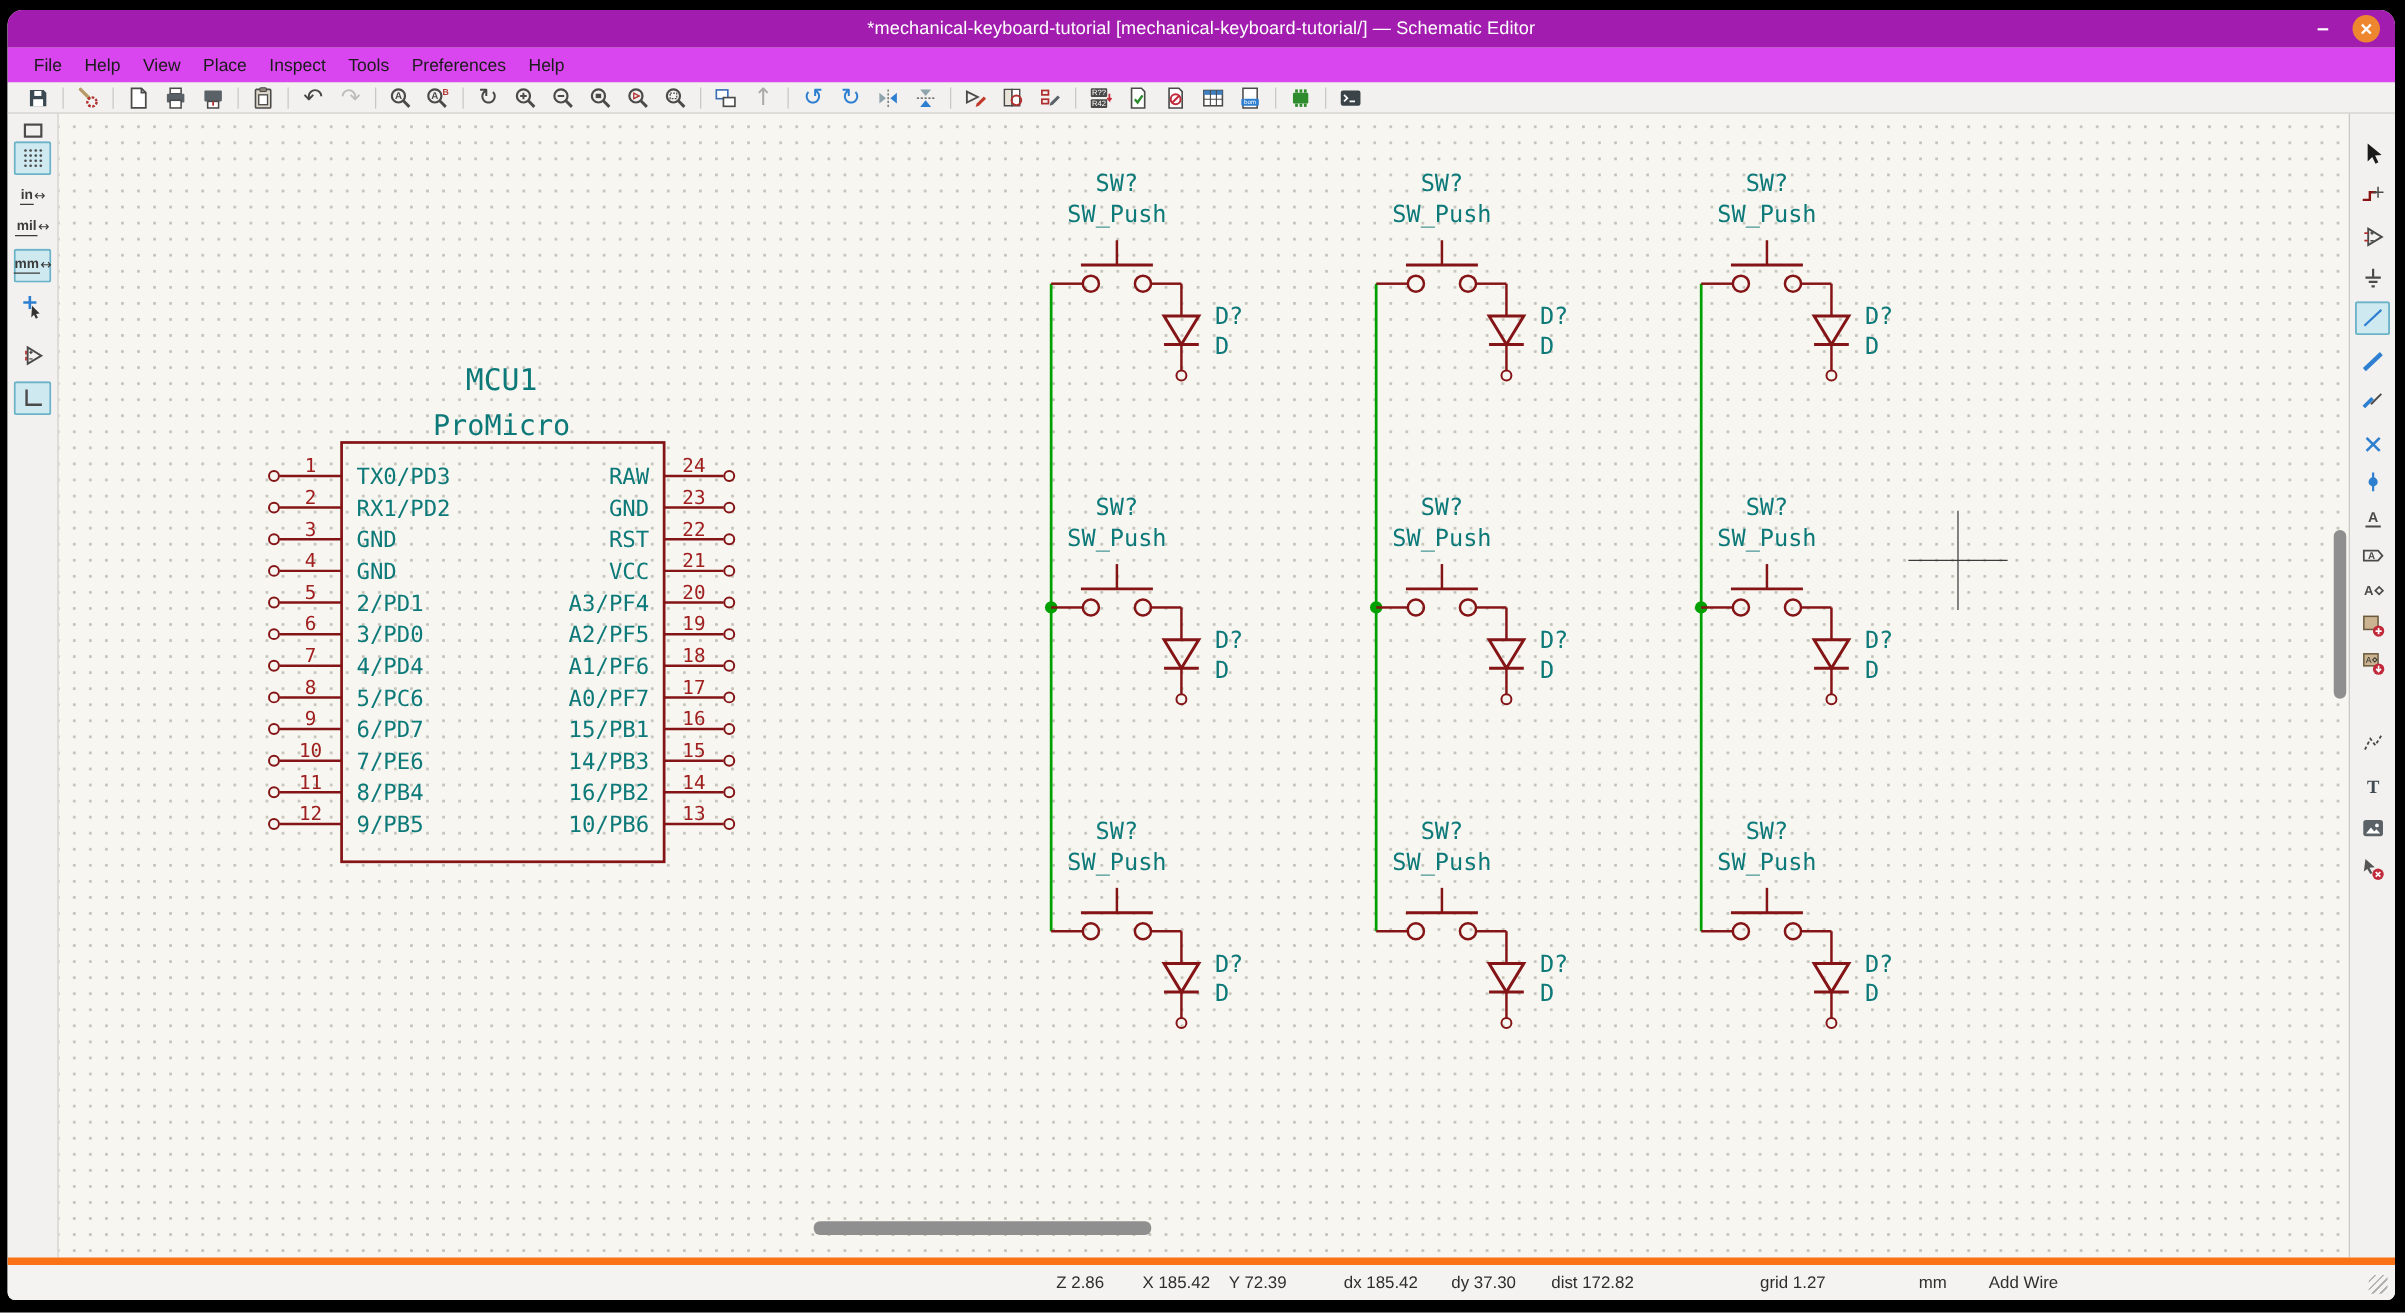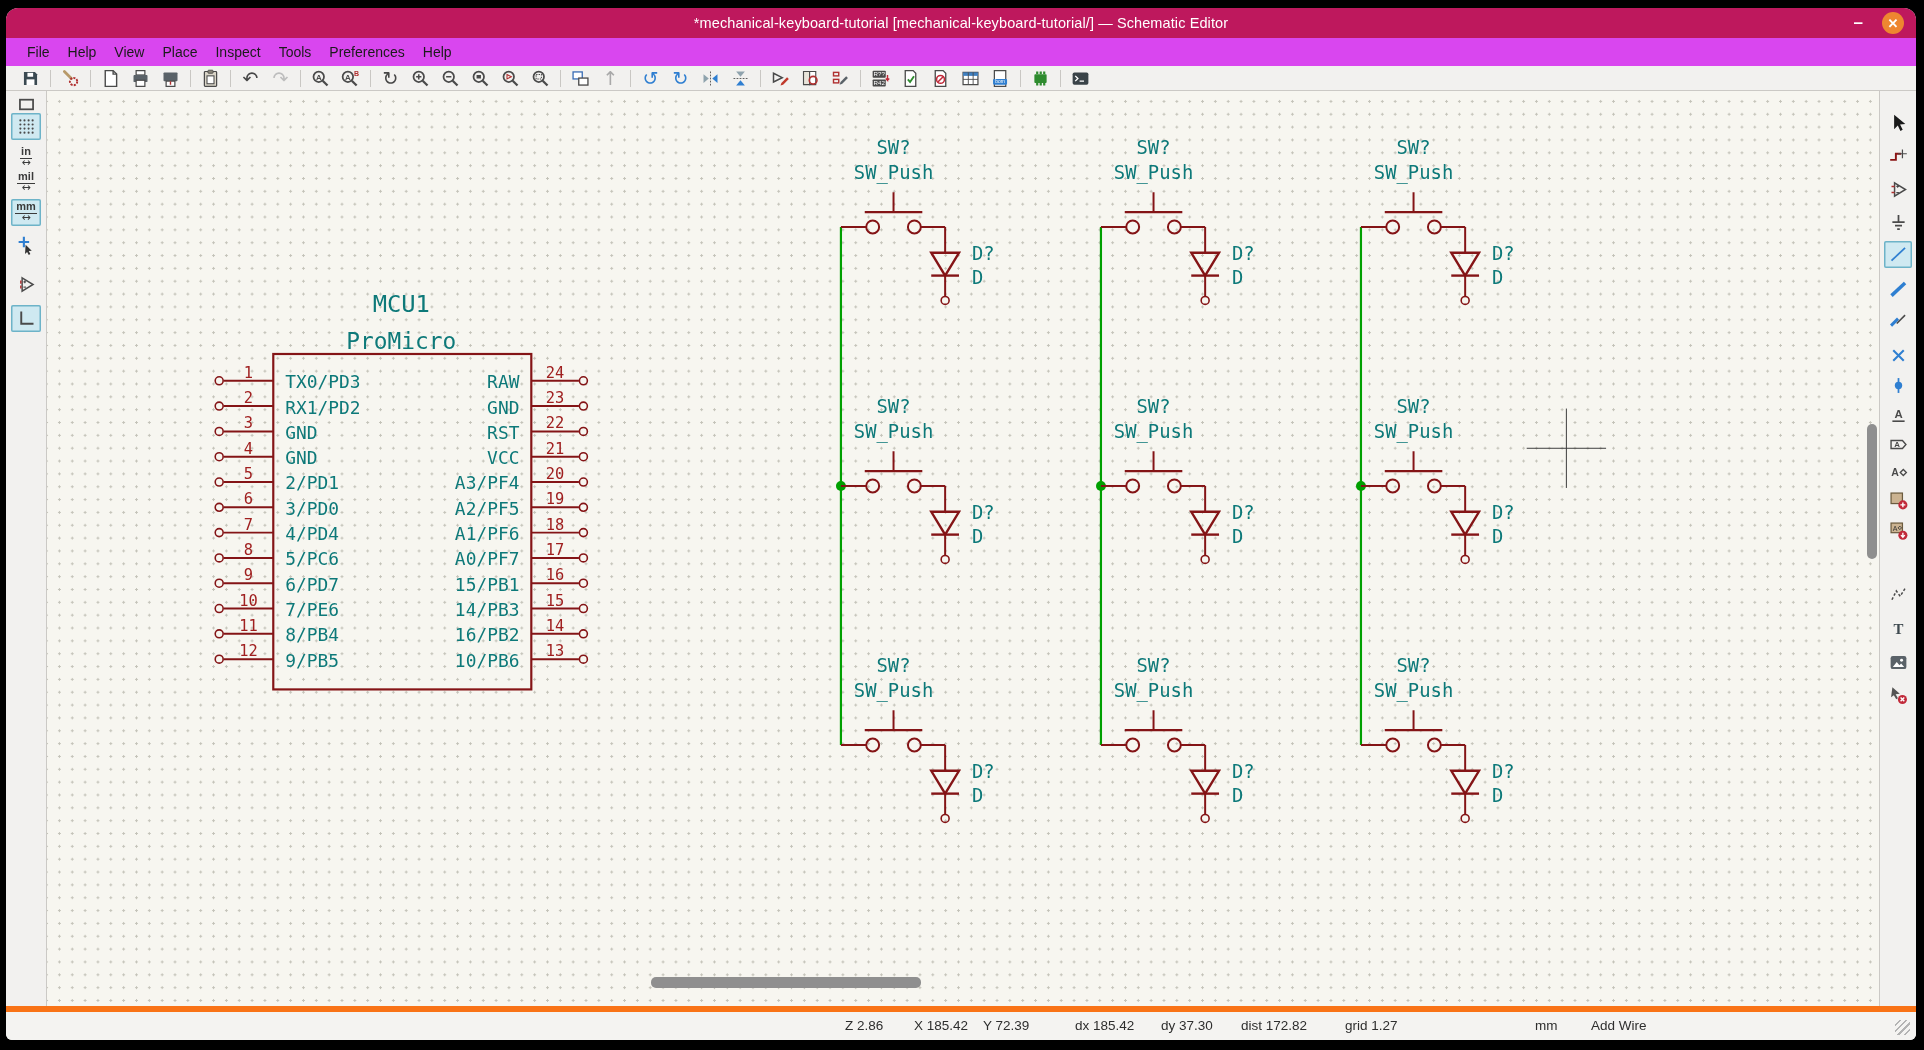--- a/index.html
+++ b/index.html
@@ -1,21 +1,21 @@
 <!DOCTYPE html>
 <html><head>
 <meta charset="utf-8">
 <style>
   html,body{margin:0;padding:0}
   body{width:1924px;height:1050px;background:#000;position:relative;overflow:hidden;
        font-family:"Liberation Sans",sans-serif;-webkit-font-smoothing:antialiased}
   .window{position:absolute;left:6px;top:8px;width:1910px;height:1032px;background:#f2f1ef;
           border-radius:12px 12px 6px 6px;overflow:hidden;display:flex;flex-direction:column}
   
-  .titlebar{flex:0 0 30px;background:#be185d;position:relative;display:flex;align-items:center;justify-content:center}
+  .titlebar{flex:0 0 30px;background:#a21caf;position:relative;display:flex;align-items:center;justify-content:center}
   .title{color:#fff;font-size:14.5px;letter-spacing:.1px}
   .winbtns{position:absolute;right:12px;top:0;height:100%;display:flex;align-items:center;gap:15px}
   .minbtn{color:#fff;font-size:17px;font-weight:bold;background:none;border:0;padding:0 4px;line-height:10px}
   .closebtn{width:22px;height:22px;border-radius:50%;background:#ee8630;color:#fff;border:0;
             display:flex;align-items:center;justify-content:center;font-size:13px;font-weight:bold;padding:0}
   
   .menubar{flex:0 0 28px;display:flex;align-items:center;padding-left:12px;background:#d946ef;font-size:14px;color:#1b1b1b}
   .menubar button{background:none;border:0;padding:4px 9px;font:inherit;color:inherit}
   
   .toolbar{flex:0 0 24px;display:flex;align-items:center;padding-left:10px;background:#f2f1ef;
@@ -27,38 +27,38 @@
   .c-blue .glyph{color:#2f7fd1}
   .c-dim .glyph{color:#bdbdbd}
   .c-gray .glyph{color:#a9a9a9}
   
   .main{flex:1;display:flex;min-height:0;position:relative}
   .lbar{flex:0 0 40px;background:#f2f1ef;border-right:1px solid #cbc9c5;position:relative}
   .lbar .tbtn{position:absolute;left:5px;width:30px;height:27px}
   .rbar{flex:0 0 36px;background:#f2f1ef;border-left:1px solid #cbc9c5;position:relative}
   .rbar .tbtn{position:absolute;left:4px;width:28px;height:27px}
   .sel{background:#cfe9f1;box-shadow:inset 0 0 0 1.5px #6db3c8;border-radius:2px}
-  .unit{display:flex;flex-direction:column;align-items:center;line-height:1.05;font-size:11px;color:#3b3b3b;font-weight:bold}
+  .unit{display:flex;align-items:center;line-height:1.05;font-size:11px;color:#3b3b3b;font-weight:bold}
   .unit .ul{border-bottom:1px solid #3b3b3b;padding:0 1px 0 1px}
   .uarrow{font-size:11px;font-weight:normal;margin-top:-2px;font-family:"DejaVu Sans",sans-serif}
   
   .canvas{flex:1;position:relative;overflow:hidden;background:#f7f6f0;
           background-image:radial-gradient(circle,#c4c3b9 1px,transparent 1.35px);
           background-size:12.85px 12.85px;background-position:6px 4px}
   #schem{position:absolute;inset:0;width:100%;height:100%}
   #schem text{font-family:"DejaVu Sans Mono","Liberation Mono",monospace}
   .hthumb{position:absolute;left:604px;top:886px;width:270px;height:11px;background:#8f8f8f;border-radius:5px}
   .vthumb{position:absolute;left:1820px;top:333px;width:10px;height:135px;background:#8f8f8f;border-radius:5px}
   
   .statusbar{flex:0 0 28px;background:#f4f3f1;border-top:6px solid #f97316;position:relative;
              font-size:13.5px;color:#2e2e2e}
   .statusbar span{position:absolute;top:6px;white-space:pre}
   .sb-z{left:839px}.sb-x{left:908px}.sb-y{left:977px}
   .sb-dx{left:1069px}.sb-dy{left:1155px}.sb-dist{left:1235px}
-  .sb-grid{left:1339px}.sb-units{left:1529px}.sb-action{left:1585px}
+  .sb-grid{left:1402px}.sb-units{left:1529px}.sb-action{left:1585px}
   .grip{position:absolute;right:6px;bottom:5px;width:15px;height:15px;
         background:repeating-linear-gradient(135deg,transparent 0 3px,#b3b3b3 3px 4.5px)}
 </style>
 </head>
 <body>
 
 <div class="window">
 
   <div class="titlebar">
     <div class="title">*mechanical-keyboard-tutorial [mechanical-keyboard-tutorial/] — Schematic Editor</div>

